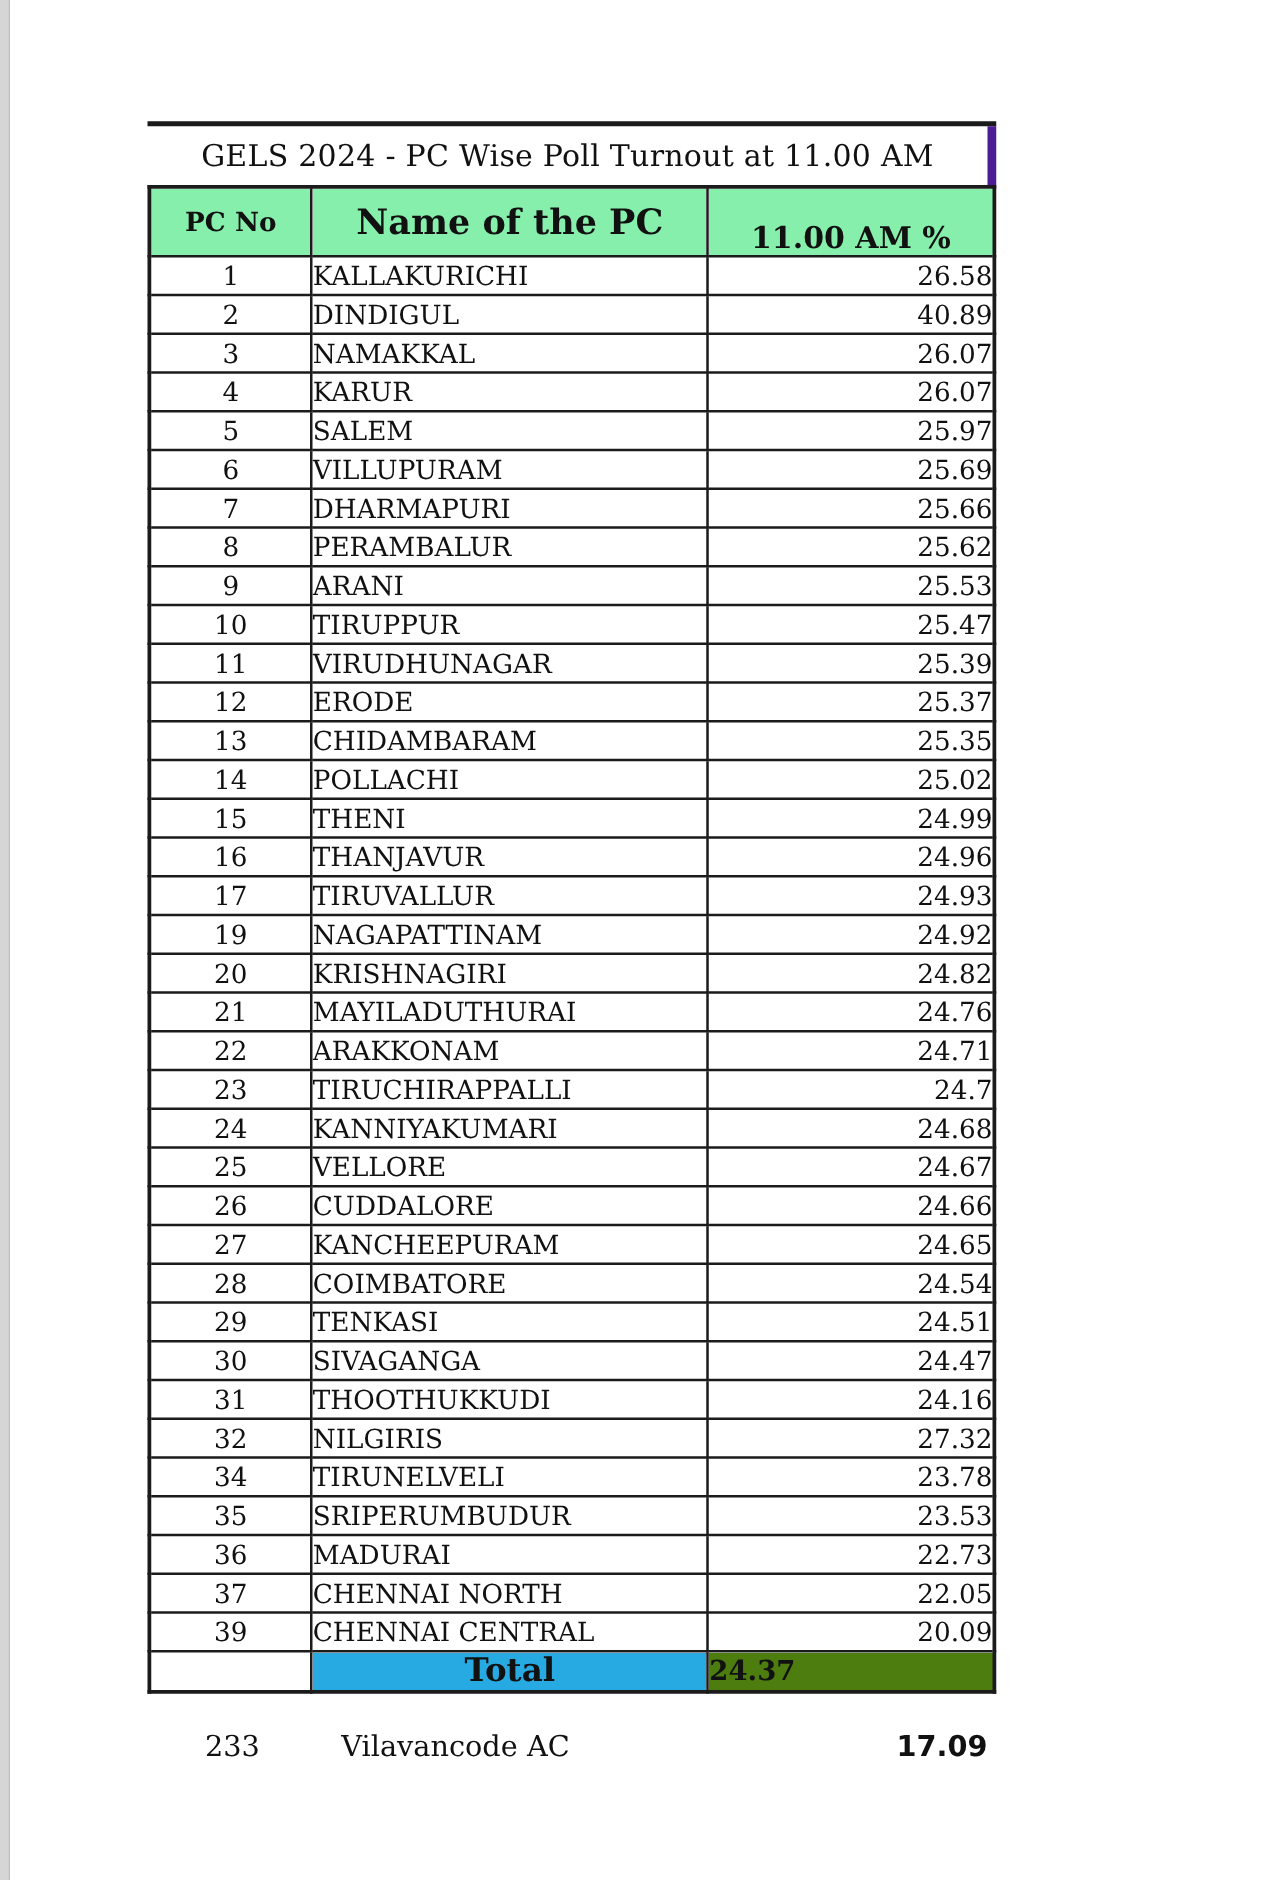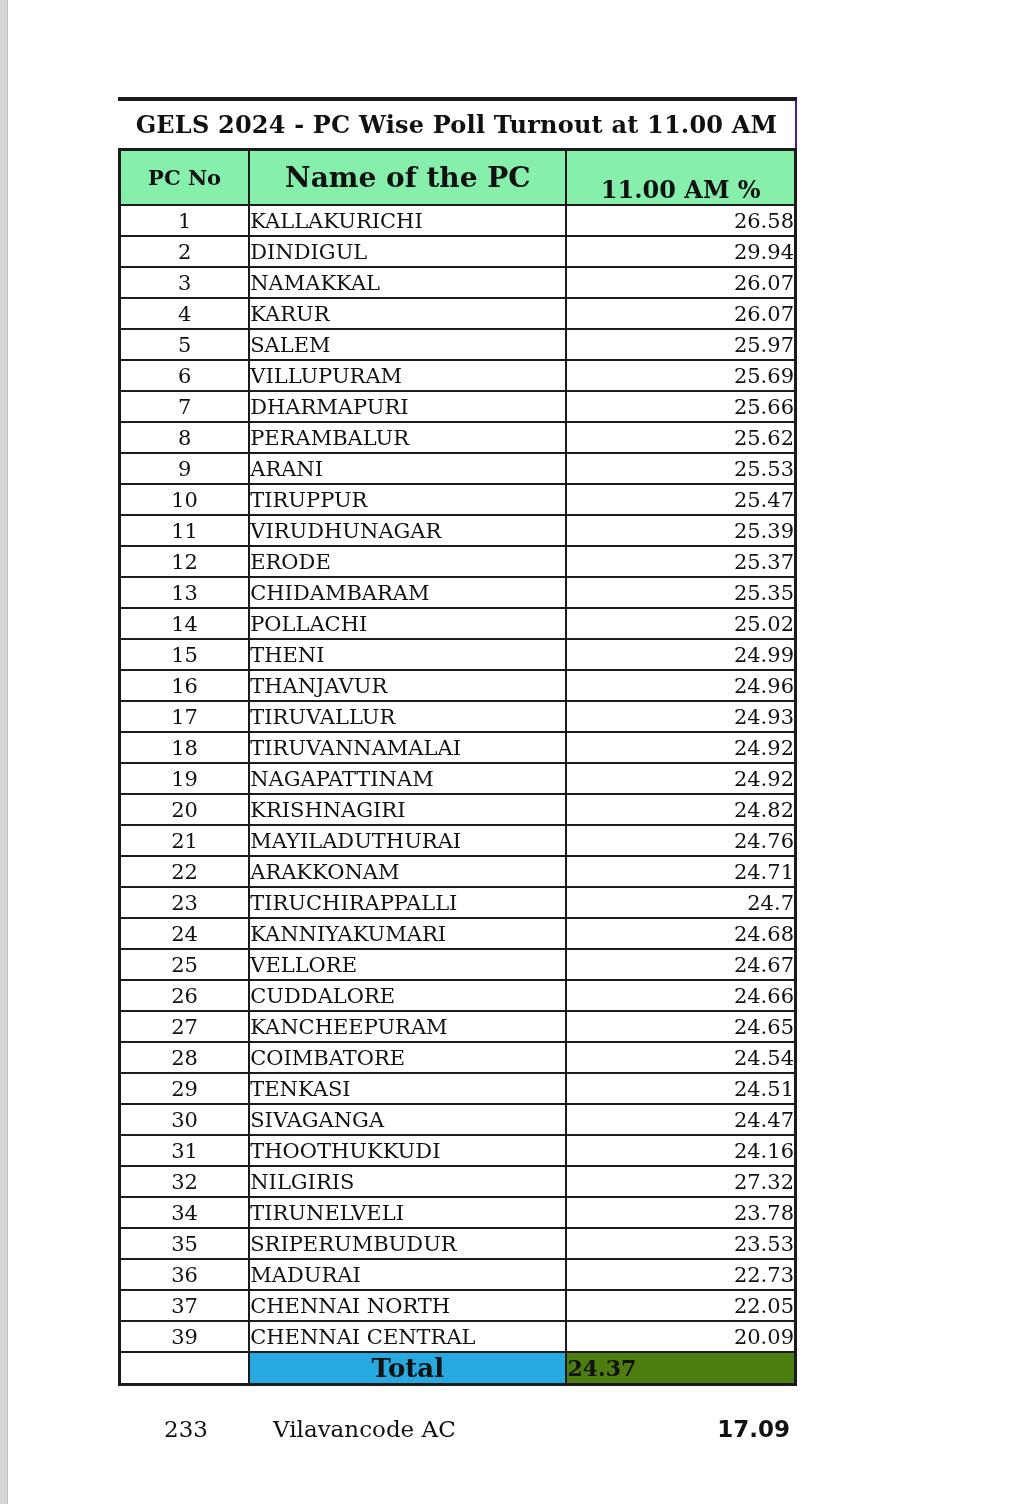--- a/index.html
+++ b/index.html
@@ -26,24 +26,24 @@
     width: 679px;
   }
   .top-rule {
     margin-top: 97px;
     height: 0;
     border-top: 4px solid #1b1b1b;
   }
   .doc-title {
     height: 47px;
     display: flex; align-items: center; justify-content: center;
-    font-weight: bold;
+    font-weight: normal;
     font-size: 24px;
     letter-spacing: 0.2px;
-    border-right: 2px solid #4c1d95;
+    border-right: 7px solid #4c1d95;
     white-space: nowrap;
   }
   table.turnout {
     width: 679px;
     border-collapse: collapse;
     table-layout: fixed;
     border: 3px solid #1b1b1b;
   }
   table.turnout th, table.turnout td {
     border: 2px solid #1b1b1b;
@@ -120,21 +120,21 @@
       <tbody>
 
       <tr>
             <td class="col-no">1</td>
             <td class="col-name">KALLAKURICHI</td>
             <td class="col-pct">26.58</td>
           </tr>
           <tr>
             <td class="col-no">2</td>
             <td class="col-name">DINDIGUL</td>
-            <td class="col-pct">29.94</td>
+            <td class="col-pct">40.89</td>
           </tr>
           <tr>
             <td class="col-no">3</td>
             <td class="col-name">NAMAKKAL</td>
             <td class="col-pct">26.07</td>
           </tr>
           <tr>
             <td class="col-no">4</td>
             <td class="col-name">KARUR</td>
             <td class="col-pct">26.07</td>
@@ -196,25 +196,20 @@
           </tr>
           <tr>
             <td class="col-no">16</td>
             <td class="col-name">THANJAVUR</td>
             <td class="col-pct">24.96</td>
           </tr>
           <tr>
             <td class="col-no">17</td>
             <td class="col-name">TIRUVALLUR</td>
             <td class="col-pct">24.93</td>
-          </tr>
-          <tr>
-            <td class="col-no">18</td>
-            <td class="col-name">TIRUVANNAMALAI</td>
-            <td class="col-pct">24.92</td>
           </tr>
           <tr>
             <td class="col-no">19</td>
             <td class="col-name">NAGAPATTINAM</td>
             <td class="col-pct">24.92</td>
           </tr>
           <tr>
             <td class="col-no">20</td>
             <td class="col-name">KRISHNAGIRI</td>
             <td class="col-pct">24.82</td>

